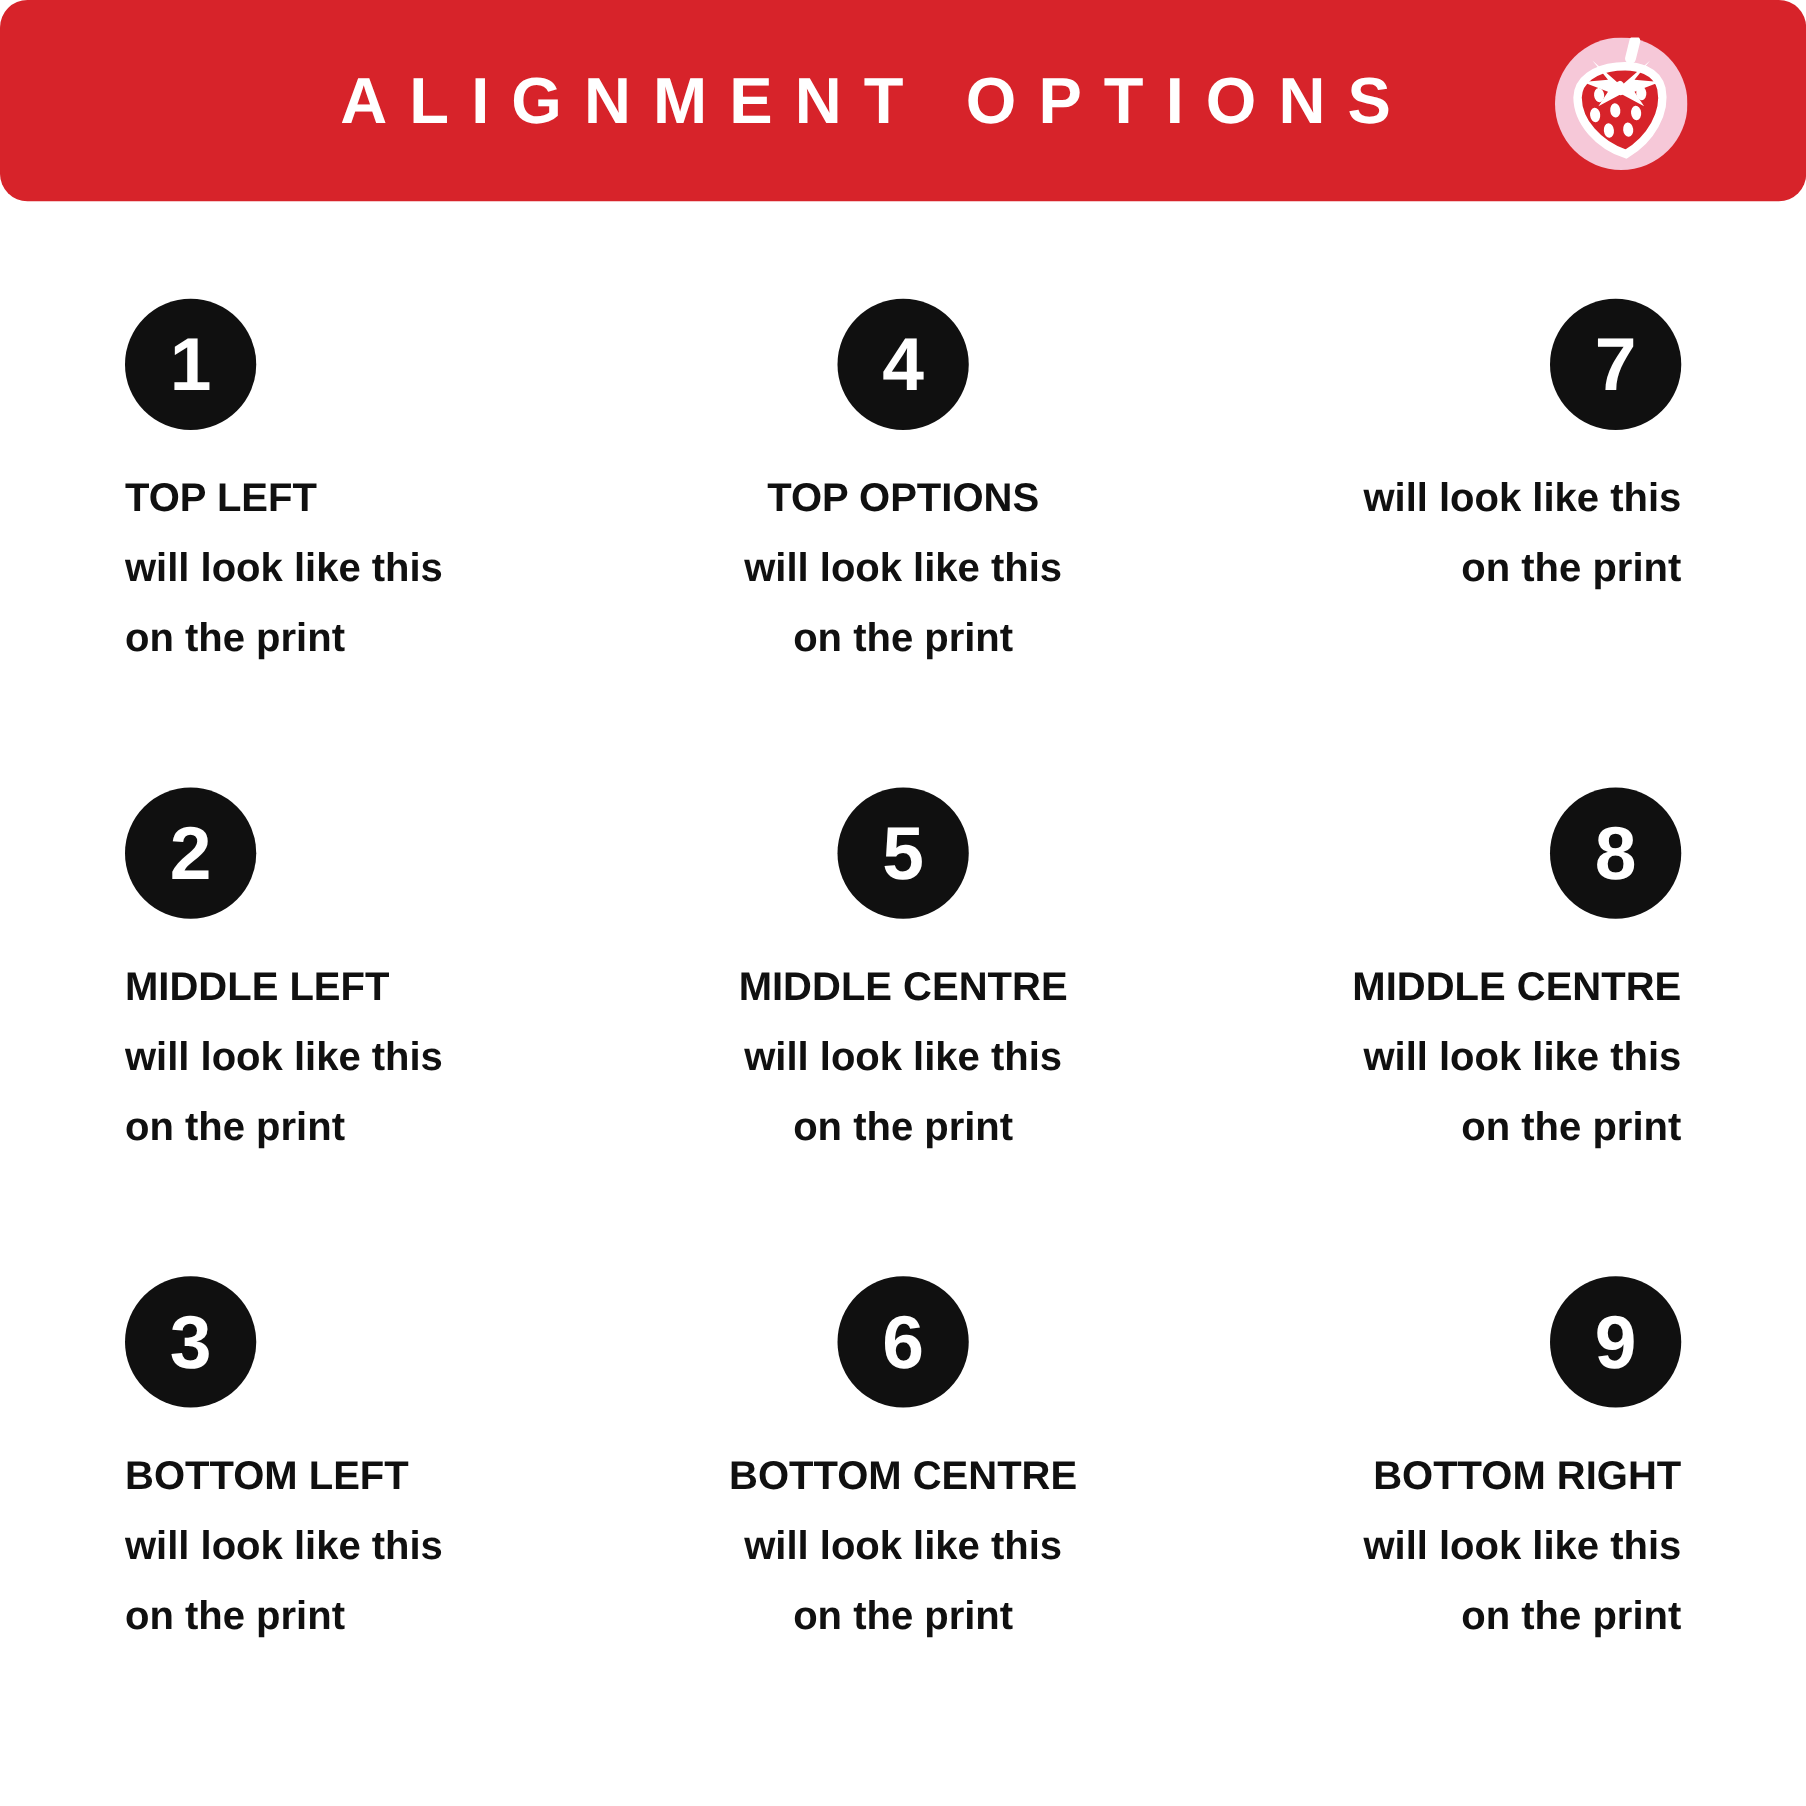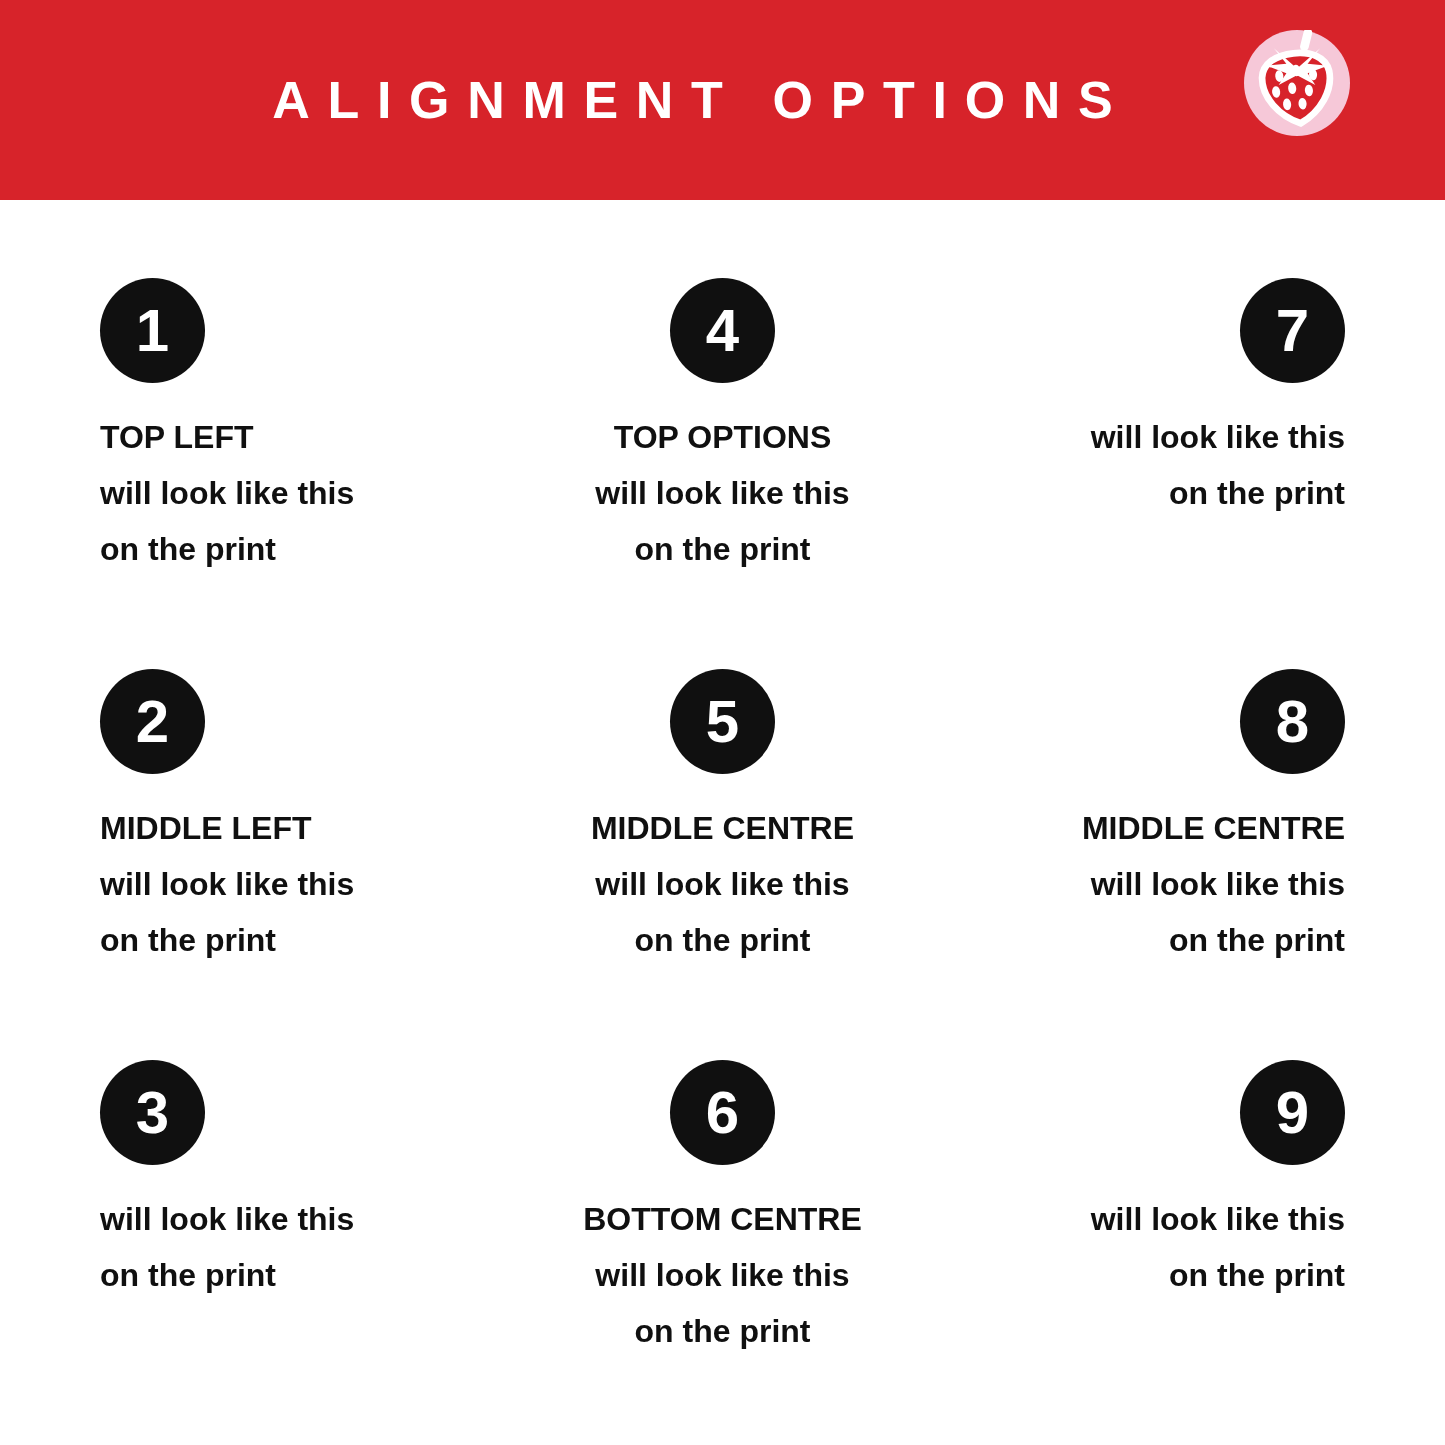--- a/index.html
+++ b/index.html
@@ -15,25 +15,26 @@
     background:var(--white);
     font-family:"Liberation Sans","DejaVu Sans",sans-serif;
     color:var(--black);
     overflow:hidden;
   }
   .page{width:1445px;height:1445px;position:relative;}
 
   
   .banner{
     position:relative;
-    height:200px;
+    height:161px;
     background:var(--red);
     display:flex;
     align-items:center;
     justify-content:center;
+    border-radius:22px;
   }
   .banner-title{
     margin:0;
     color:var(--white);
     font-size:52px;
     font-weight:700;
     letter-spacing:0.34em;
     text-indent:0.34em;
     white-space:nowrap;
     transform:translateX(-30px);
@@ -168,35 +169,37 @@
       </div>
       <div class="option-title">MIDDLE CENTRE</div>
       <div class="option-line">will look like this</div>
       <div class="option-line">on the print</div>
     </div>
 
     <div class="cell align-left">
       <div class="badge">
         <span class="num">3</span>
       </div>
+      <div class="option-title">BOTTOM LEFT</div>
       <div class="option-line">will look like this</div>
       <div class="option-line">on the print</div>
     </div>
 
     <div class="cell align-center">
       <div class="badge">
         <span class="num">6</span>
       </div>
       <div class="option-title">BOTTOM CENTRE</div>
       <div class="option-line">will look like this</div>
       <div class="option-line">on the print</div>
     </div>
 
     <div class="cell align-right">
       <div class="badge">
         <span class="num">9</span>
       </div>
+      <div class="option-title">BOTTOM RIGHT</div>
       <div class="option-line">will look like this</div>
       <div class="option-line">on the print</div>
     </div>
 
   </main>
 </div>
 
 </body></html>

